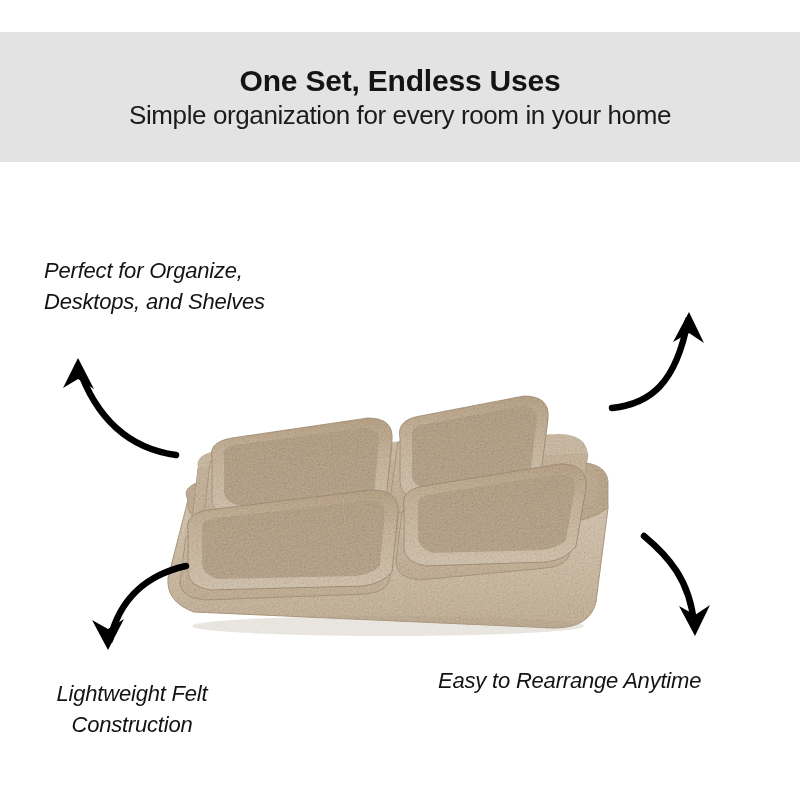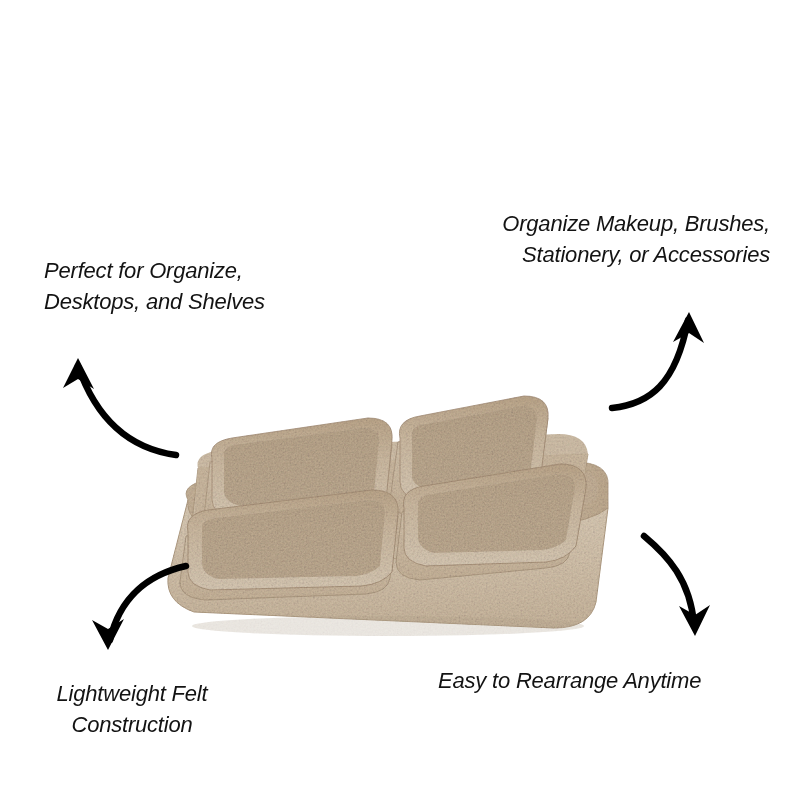--- a/index.html
+++ b/index.html
@@ -87,20 +87,24 @@
     top: 350px;
     width: 470px;
     height: 300px;
   }
 </style>
 </head>
 <body>
 
 <div id="infographic">
 
+  <div class="header-band">
+    <div class="header-title">One Set, Endless Uses</div>
+    <div class="header-subtitle">Simple organization for every room in your home</div>
+  </div>
 
   <div class="product">
     <svg viewBox="0 0 470 300" width="470" height="300">
       <defs>
 
         <filter id="feltTex" x="-10%" y="-10%" width="120%" height="120%">
           <feTurbulence type="fractalNoise" baseFrequency="0.55" numOctaves="4" seed="7" result="n"></feTurbulence>
           <feColorMatrix in="n" type="saturate" values="0.25" result="ns"></feColorMatrix>
           <feComponentTransfer in="ns" result="nc">
             <feFuncA type="linear" slope="0.55" intercept="0"></feFuncA>
@@ -311,21 +315,19 @@
 
     <g>
       <path d="M 644 536 C 668 556, 690 580, 694 624" fill="none" stroke="#000000" stroke-width="6.5" stroke-linecap="round"></path>
       <path d="M 695 636 L 679 606 L 695 615 L 710 605 Z" fill="#000000"></path>
     </g>
   </svg>
 
   <div class="callout callout-tl">Perfect for Organize,
 Desktops, and Shelves</div>
 
-  <div class="callout callout-tr">Organize Makeup, Brushes,
-Stationery, or Accessories</div>
 
   <div class="callout callout-bl">Lightweight Felt
 Construction</div>
 
   <div class="callout callout-br">Easy to Rearrange Anytime</div>
 
 </div>
 
 </body></html>

